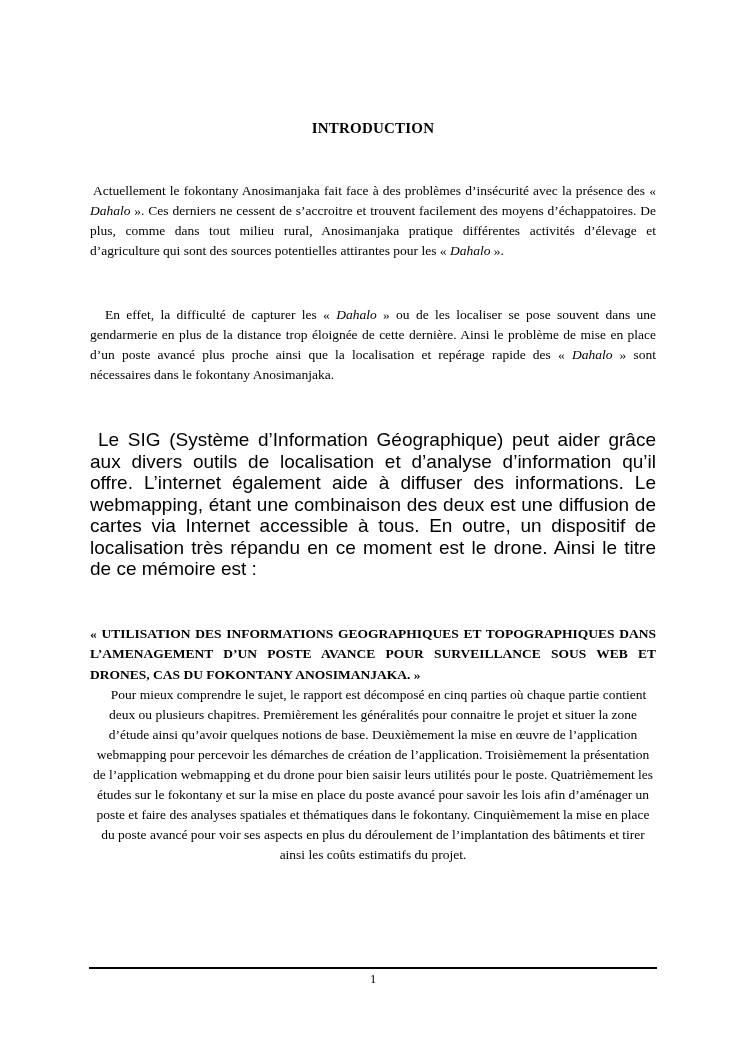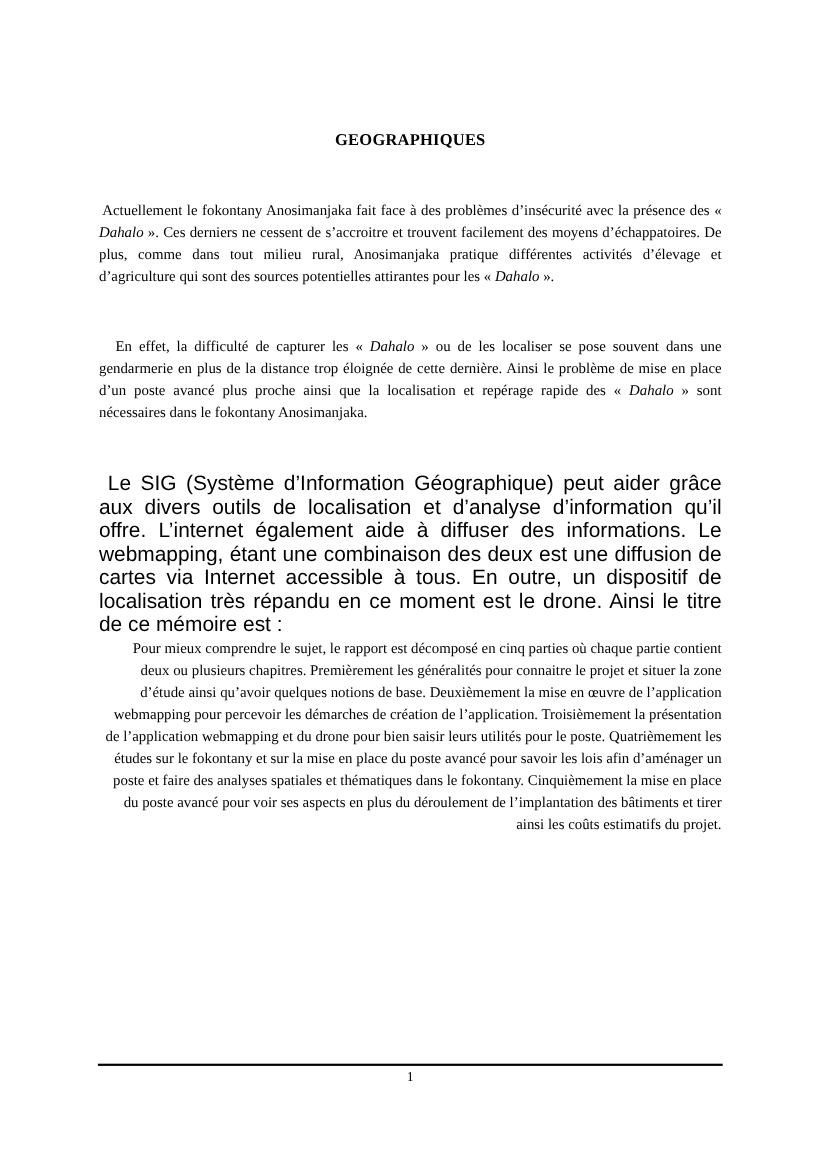--- a/index.html
+++ b/index.html
@@ -33,21 +33,21 @@
     font-family: "Liberation Serif", serif;
     font-size: 13.5px;
     line-height: 20px;
   }
   .para.sans {
     font-family: "Liberation Sans", sans-serif;
     font-size: 19px;
     line-height: 21.5px;
   }
   .para.justify { text-align: justify; margin-top: 44px; }
-  .para.left { text-align: right; }
+  .para.left { text-align: center; }
   .para.bold { font-weight: bold; line-height: 20.5px; }
   .para .italic { font-style: italic; }
   .footer {
     position: absolute;
     left: 89px;
     top: 967px;
     width: 568px;
   }
   .footer-line {
     border-top: 2px solid #000000;
@@ -58,25 +58,26 @@
     font-family: "Liberation Serif", serif;
     font-size: 12.5px;
     text-align: center;
   }
 </style>
 </head>
 <body>
 
 <div class="page">
   <div class="content">
-    <h1 class="doc-title">GEOGRAPHIQUES</h1>
+    <h1 class="doc-title">INTRODUCTION</h1>
     <div>
         <p class="para serif justify" style="text-indent: 3px;"><span>Actuellement le fokontany Anosimanjaka fait face à des problèmes d’insécurité avec la présence des « </span><span class="italic">Dahalo</span><span> ». Ces derniers ne cessent de s’accroitre et trouvent facilement des moyens d’échappatoires. De plus, comme dans tout milieu rural, Anosimanjaka pratique différentes activités d’élevage et d’agriculture qui sont des sources potentielles attirantes pour les « </span><span class="italic">Dahalo</span><span> ».</span></p>
         <p class="para serif justify" style="text-indent: 15px;"><span>En effet, la difficulté de capturer les « </span><span class="italic">Dahalo</span><span> » ou de les localiser se pose souvent dans une gendarmerie en plus de la distance trop éloignée de cette dernière. Ainsi le problème de mise en place d’un poste avancé plus proche ainsi que la localisation et repérage rapide des « </span><span class="italic">Dahalo</span><span> » sont nécessaires dans le fokontany Anosimanjaka.</span></p>
         <p class="para sans justify" style="text-indent: 8px;"><span>Le SIG (Système d’Information Géographique) peut aider grâce aux divers outils de localisation et d’analyse d’information qu’il offre. L’internet également aide à diffuser des informations. Le webmapping, étant une combinaison des deux est une diffusion de cartes via Internet accessible à tous. En outre, un dispositif de localisation très répandu en ce moment est le drone. Ainsi le titre de ce mémoire est :</span></p>
+        <p class="para serif justify bold" style="text-indent: 0px;"><span>« UTILISATION DES INFORMATIONS GEOGRAPHIQUES ET TOPOGRAPHIQUES DANS L’AMENAGEMENT D’UN POSTE AVANCE POUR SURVEILLANCE SOUS WEB ET DRONES, CAS DU FOKONTANY ANOSIMANJAKA. »</span></p>
         <p class="para serif left" style="text-indent: 11px;"><span>Pour mieux comprendre le sujet, le rapport est décomposé en cinq parties où chaque partie contient deux ou plusieurs chapitres. Premièrement les généralités pour connaitre le projet et situer la zone d’étude ainsi qu’avoir quelques notions de base. Deuxièmement la mise en œuvre de l’application webmapping pour percevoir les démarches de création de l’application. Troisièmement la présentation de l’application webmapping et du drone pour bien saisir leurs utilités pour le poste. Quatrièmement les études sur le fokontany et sur la mise en place du poste avancé pour savoir les lois afin d’aménager un poste et faire des analyses spatiales et thématiques dans le fokontany. Cinquièmement la mise en place du poste avancé pour voir ses aspects en plus du déroulement de l’implantation des bâtiments et tirer ainsi les coûts estimatifs du projet.</span></p>
       </div>
   </div>
   <div class="footer">
     <div class="footer-line"></div>
     <div class="page-number">1</div>
   </div>
 </div>
 
 </body></html>

